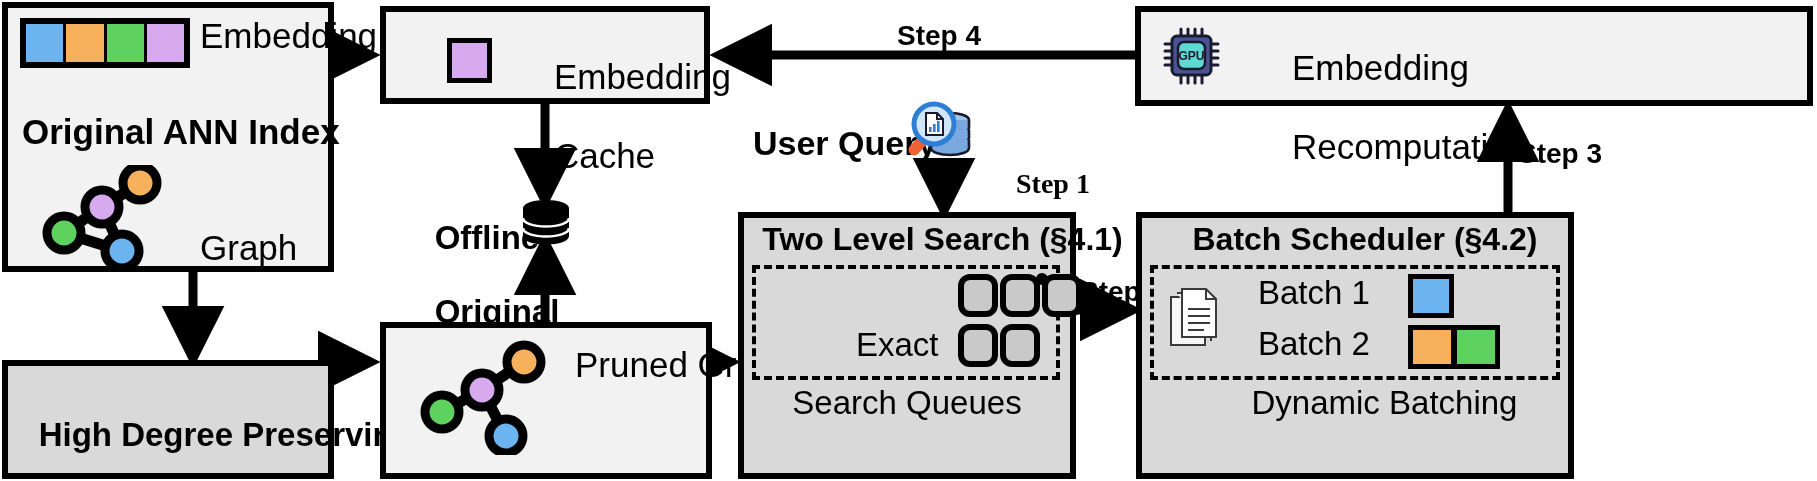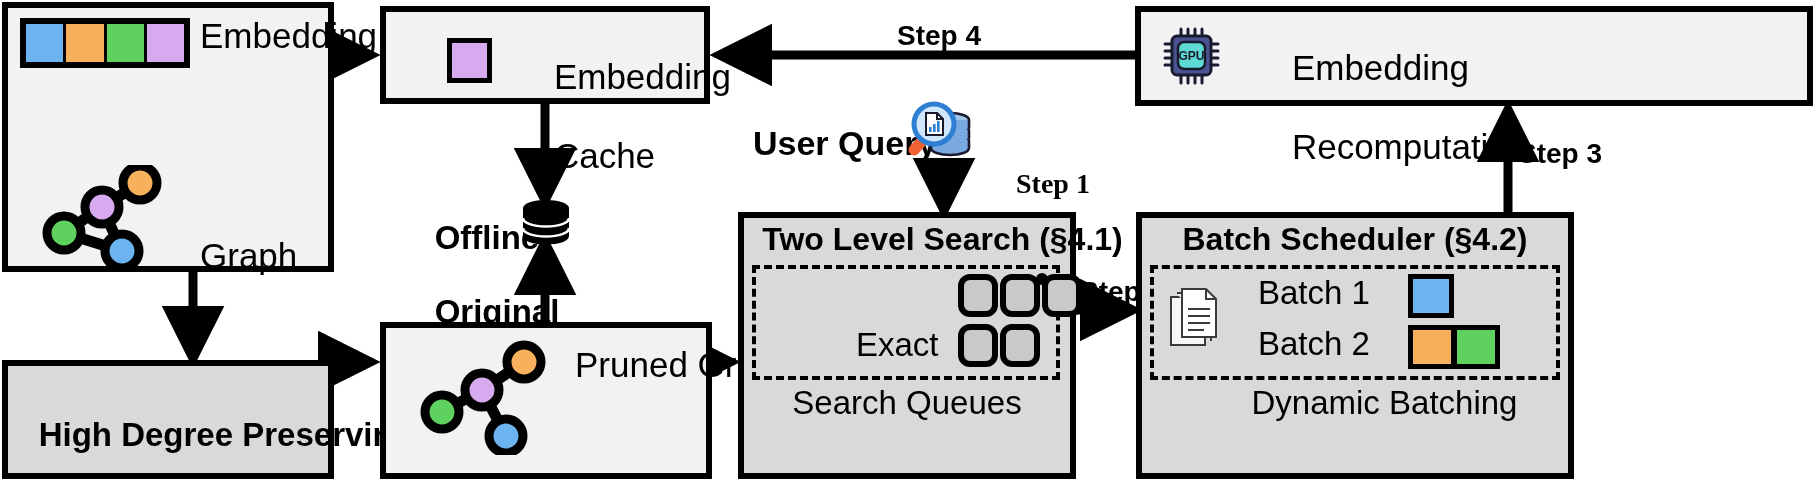--- a/index.html
+++ b/index.html
@@ -99,33 +99,34 @@
 
   <div class="strip" style="left:20px; top:18px; width:170px; height:50px;">
     <div style="background:#6cb4f0;"></div>
     <div style="background:#f7b05b;"></div>
     <div style="background:#5fd15f;"></div>
     <div style="background:#d7aaf0;"></div>
   </div>
 
   <div class="lbl" style="left:200px; top:16px; font-size:35px;">Embedding</div>
 
+  <div class="lbl bold" style="left:22px; top:112px; font-size:35px;">Original ANN Index</div>
 
   <svg class="graphsvg" style="left:30px; top:165px;" width="140" height="105" viewBox="0 0 140 105">
     <line x1="34" y1="68" x2="72" y2="42" stroke="#000" stroke-width="11"></line>
     <line x1="72" y1="42" x2="110" y2="18" stroke="#000" stroke-width="11"></line>
     <line x1="72" y1="42" x2="92" y2="86" stroke="#000" stroke-width="11"></line>
     <line x1="34" y1="68" x2="92" y2="86" stroke="#000" stroke-width="11"></line>
     <circle cx="110" cy="18" r="17" fill="#f7b05b" stroke="#000" stroke-width="9"></circle>
     <circle cx="72" cy="42" r="17" fill="#d7aaf0" stroke="#000" stroke-width="9"></circle>
     <circle cx="34" cy="68" r="17" fill="#5fd15f" stroke="#000" stroke-width="9"></circle>
     <circle cx="92" cy="86" r="17" fill="#6cb4f0" stroke="#000" stroke-width="9"></circle>
   </svg>
 
-  <div class="lbl" style="left:200px; top:228px; font-size:35px;margin-top:8px;">Graph</div>
+  <div class="lbl" style="left:200px; top:228px; font-size:35px;">Graph</div>
 
   <div class="box" style="left:380px; top:6px; width:330px; height:98px;">
   </div>
   <div class="sq" style="left:447px; top:38px; width:45px; height:45px; background:#d7aaf0;"></div>
   <div class="lbl" style="left:515px; top:18px; font-size:35px;">
     <span>Embedding</span><br>
     <span>Cache</span>
   </div>
 
   <div class="lbl bold" style="left:897px; top:20px; font-size:28px;">Step 4</div>
@@ -234,21 +235,21 @@
   <div class="lbl" style="left:856px; top:327px; font-size:33px;">Exact</div>
   <div class="queue" style="left:958px; top:324px; width:40px; height:43px;"></div>
   <div class="queue" style="left:1000px; top:324px; width:40px; height:43px;"></div>
 
   <div class="lbl center" style="left:738px; top:385px; width:338px; font-size:33px;">Search Queues</div>
 
   <div class="lbl bold" style="left:1080px; top:276px; font-size:28px;">Step 2</div>
 
   <div class="box gray" style="left:1136px; top:212px; width:438px; height:267px;">
   </div>
-  <div class="lbl bold center" style="left:1136px; top:222px; width:438px; font-size:32px;">Batch Scheduler (§4.2)</div>
+  <div class="lbl bold center" style="left:1136px; top:222px; width:438px; font-size:32px;padding-left:10px;">Batch Scheduler (§4.2)</div>
 
   <div class="dashbox" style="left:1150px; top:265px; width:410px; height:115px;"></div>
 
   <svg class="icon" style="left:1168px; top:287px;" width="54" height="62" viewBox="0 0 54 62">
     <path d="M3,10 L27,10 L37,20 L37,58 L3,58 Z" fill="#f7f7f7" stroke="#3a3a3a" stroke-width="2"></path>
     <path d="M9,6 L33,6 L43,16 L43,54" fill="#f7f7f7" stroke="#3a3a3a" stroke-width="2"></path>
     <path d="M14,2 L38,2 L48,12 L48,50 L14,50 Z" fill="#ffffff" stroke="#3a3a3a" stroke-width="2"></path>
     <path d="M38,2 L38,12 L48,12" fill="none" stroke="#3a3a3a" stroke-width="2"></path>
     <g stroke="#3a3a3a" stroke-width="2">
       <line x1="20" y1="22" x2="42" y2="22"></line>

